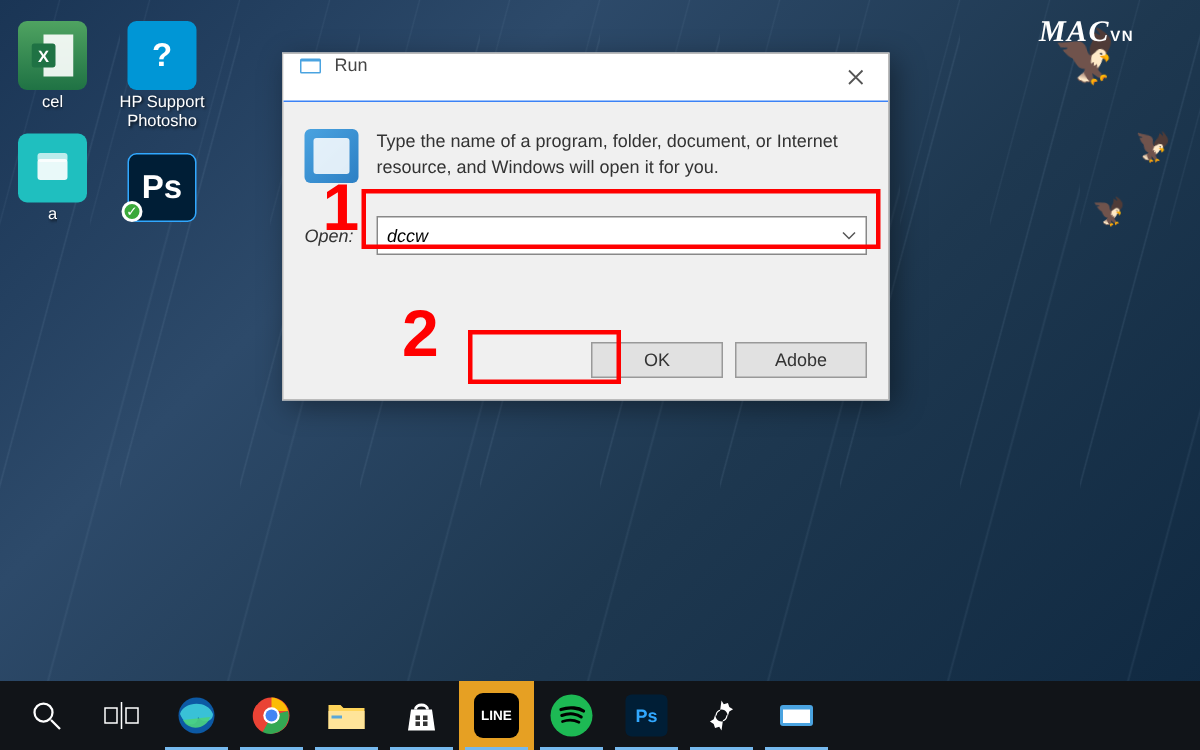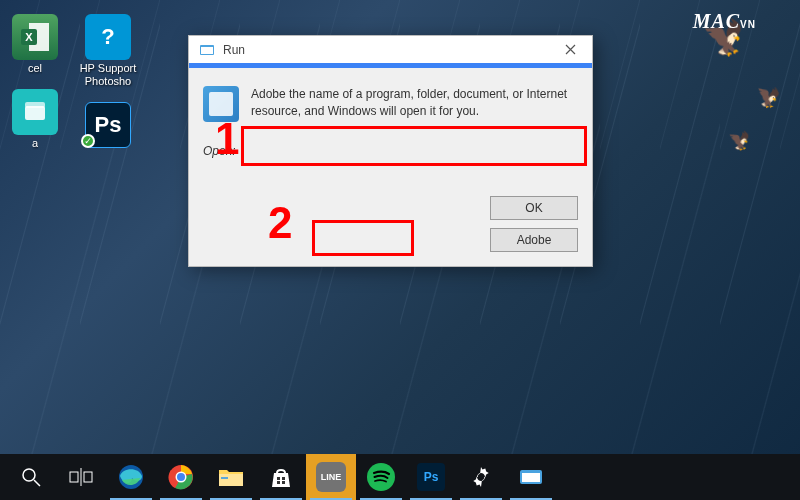--- a/index.html
+++ b/index.html
@@ -47,22 +47,22 @@
 .t-ps { background: #001e36; color:#31a8ff; font-size:18px; border:1px solid #31a8ff;}
 
 
 .run-dialog {
   position: absolute; top: 35px; left: 188px;
   width: 405px; height: 232px;
   background: #f0f0f0; border: 1px solid #bbb;
   box-shadow: 4px 4px 18px rgba(0,0,0,0.4);
 }
 .titlebar {
-  height: 32px; background: #fff; display: flex; align-items: center;
-  padding: 0 10px; border-bottom: 5px solid #3b82f6;
+  height: 32px; background: #fff; display: flex; 
+  padding: 0 10px; border-bottom: 1px solid #3b82f6;
 }
 .titlebar .ticon { width: 16px; height: 16px; margin-right: 8px; }
 .titlebar .ttitle { font-size: 12px; color: #444; flex: 1; }
 .titlebar .close { width: 40px; height: 30px; display: flex; align-items: center; justify-content: center; font-size: 14px; color: #555; margin-right: -8px; }
 .body-area { padding: 18px 14px 10px 14px; }
 .desc-row { display: flex; gap: 12px; align-items: flex-start; margin-bottom: 22px; }
 .run-icon {
   width: 36px; height: 36px; flex-shrink: 0;
   background: linear-gradient(135deg,#4aa3e0,#2c7fc4);
   border-radius: 4px; position: relative;
@@ -72,21 +72,21 @@
 .open-row { display: flex; align-items: center; gap: 10px; font-style: italic; }
 .open-label { font-size: 12px; color: #333; width: 38px; }
 .open-combo {
   flex: 1; height: 26px; border: 1px solid #888; background: #fff;
   display: flex; align-items: center; padding: 0 6px; font-size: 12px;
   position: relative;
 }
 .open-combo .chev { margin-left: auto; font-size: 10px; color: #555; }
 .btn-row {
   position: absolute; bottom: 14px; right: 14px;
-  display: flex; gap: 8px; flex-direction: column;
+  display: flex; gap: 8px;
 }
 .wbtn {
   width: 88px; height: 24px; background: #e1e1e1; border: 1px solid #999;
   font-size: 12px; color: #333; display: flex; align-items: center; justify-content: center;
   cursor: pointer;
 }
 
 
 .redbox { position: absolute; border: 3px solid #f00; pointer-events: none; }
 .rb1 { top: 126px; left: 241px; width: 346px; height: 40px; }
@@ -106,21 +106,21 @@
 .tb-item {
   width: 50px; height: 46px; display: flex; align-items: center; justify-content: center;
   position: relative;
 }
 .tb-item.active::after {
   content: ""; position: absolute; bottom: 0; left: 4px; right: 4px; height: 2px;
   background: #76b9ed;
 }
 .tb-icon { width: 26px; height: 26px; display: flex; align-items: center; justify-content: center; }
 .tb-line { background: #e6a023; }
-.tb-line .tb-icon { background: #737373; border-radius: 6px; color: #fff; font-size: 9px; font-weight: bold; width: 30px; height: 30px;}
+.tb-line .tb-icon { background: #000000; border-radius: 6px; color: #fff; font-size: 9px; font-weight: bold; width: 30px; height: 30px;}
 .tb-spot .tb-icon { background: #1db954; border-radius: 50%; color: #000; font-size: 16px; width:28px; height:28px; }
 .tb-ps .tb-icon { background: #001e36; color:#31a8ff; font-size: 12px; font-weight:bold; border-radius:4px; width:28px; height:28px;}
 .tb-gear .tb-icon { color:#fff; font-size:22px; }
 .tb-runapp .tb-icon { color:#6fb0e0; font-size:18px; }
 
 svg { display:block; }
 </style>
 </head>
 <body>
 
@@ -178,24 +178,32 @@
     <div class="ttitle">Run</div>
     <div class="close">
       <svg width="11" height="11" viewBox="0 0 11 11">
           <path d="M1 1 L10 10 M10 1 L1 10" stroke="#555" stroke-width="1.2"></path>
         </svg>
     </div>
   </div>
   <div class="body-area">
     <div class="desc-row">
       <div class="run-icon"></div>
-      <div class="desc-text">Adobe the name of a program, folder, document, or Internet resource, and Windows will open it for you.</div>
+      <div class="desc-text">Type the name of a program, folder, document, or Internet resource, and Windows will open it for you.</div>
     </div>
     <div class="open-row">
       <div class="open-label">Open:</div>
+      <div class="open-combo">
+        <span>dccw</span>
+        <span class="chev">
+          <svg width="10" height="6" viewBox="0 0 10 6">
+              <path d="M1 1 L5 5 L9 1" stroke="#555" stroke-width="1" fill="none"></path>
+            </svg>
+        </span>
+      </div>
     </div>
   </div>
   <div class="btn-row">
     <div class="wbtn">OK</div>
     <div class="wbtn">Adobe</div>
   </div>
 </div>
 
 <div class="redbox rb1"></div>
 <div class="redbox rb2"></div>

